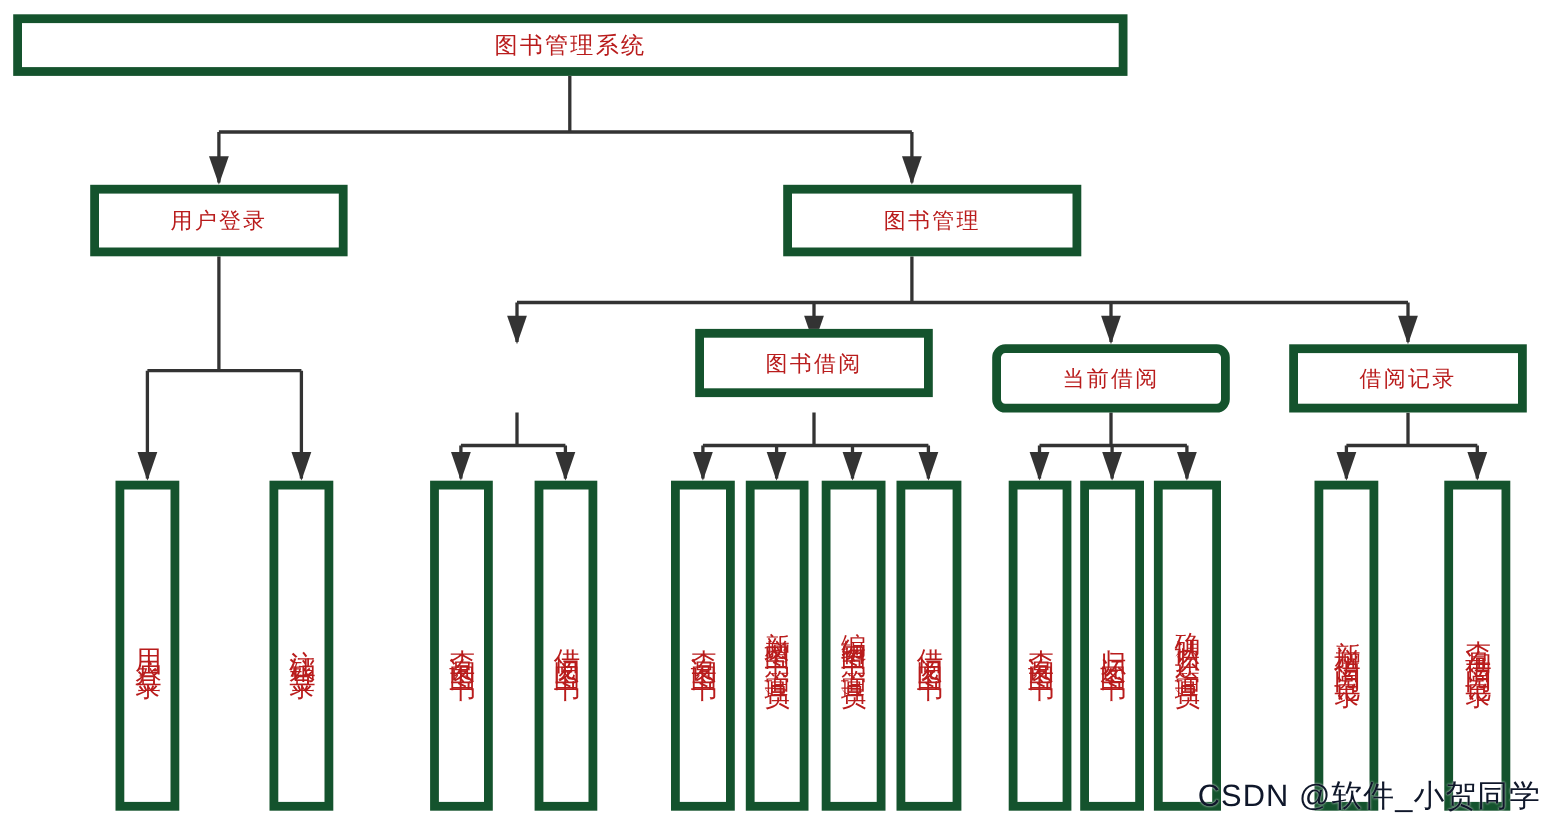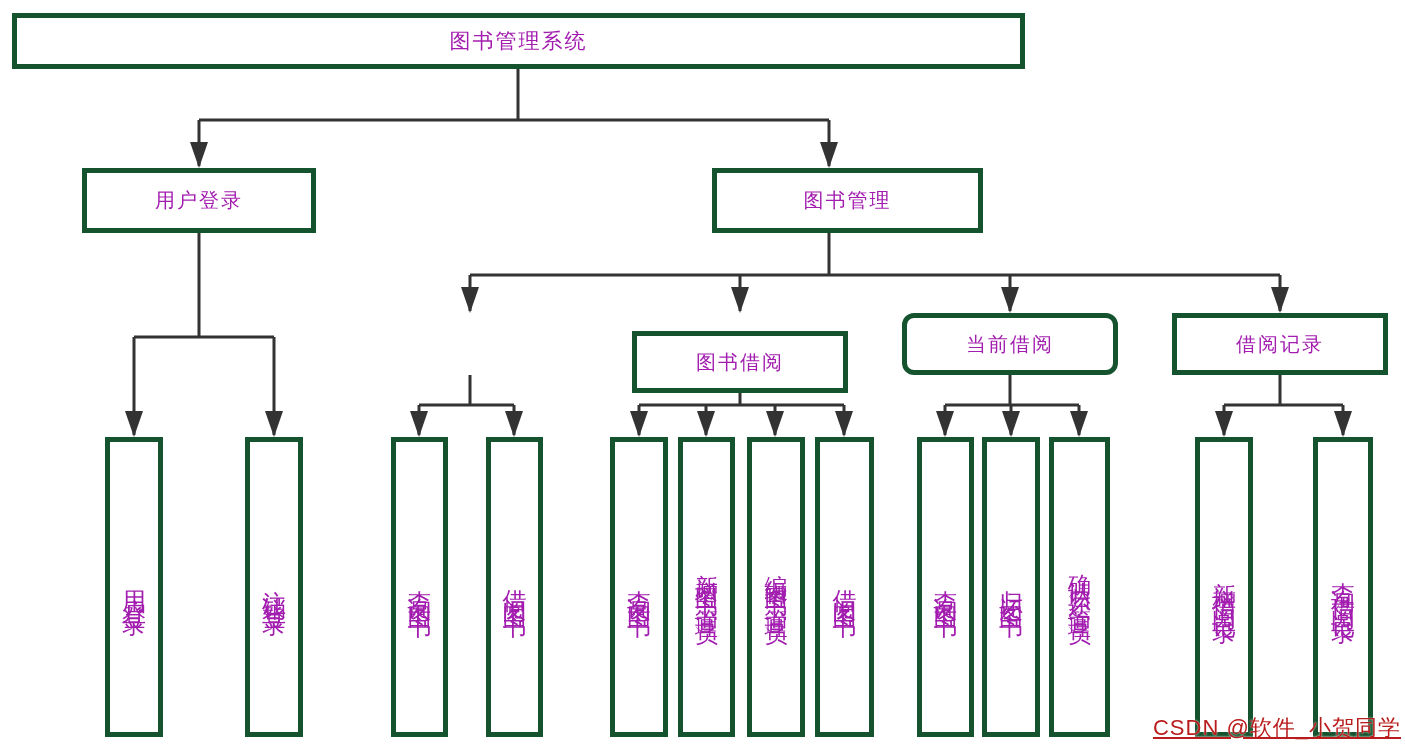--- a/index.html
+++ b/index.html
@@ -3,36 +3,36 @@
 <meta charset="utf-8">
 <style>
   html,body { margin:0; padding:0; background:#ffffff; }
   .canvas {
     position:relative; width:1405px; height:747px; background:#ffffff;
     font-family:"Liberation Sans", sans-serif; overflow:hidden;
   }
   svg.connectors { position:absolute; left:0; top:0; width:1405px; height:747px; }
   .box {
     position:absolute; box-sizing:border-box;
-    border:5px solid #14532d; background:#ffffff;
+    border:8px solid #14532d; background:#ffffff;
     display:flex; align-items:center; justify-content:center;
-    color:#a21caf;
+    color:#b91c1c;
     font-family:Liberation Serif, serif;
   }
   .h-box { font-size:20px; letter-spacing:2px; white-space:nowrap; }
   .root-box { font-size:21px; }
   .v-box span {
     writing-mode:vertical-rl; text-orientation:mixed;
     font-size:24px; letter-spacing:8px; line-height:1;
   }
   .v-box.long span { font-size:23px; letter-spacing:7px; }
   .watermark {
     position:absolute; right:4px; bottom:4px;
-    font-size:22px; color:#b91c1c; letter-spacing:1px;
-    text-shadow:0 0 2px #ffffff; z-index:5; white-space:nowrap;text-decoration:underline;
+    font-size:28px; color:#0f172a; letter-spacing:1px;
+    text-shadow:0 0 2px #ffffff; z-index:5; white-space:nowrap;
   }
 </style>
 </head>
 <body>
 
 <div class="canvas">
 
   <svg class="connectors" viewBox="0 0 1405 747" xmlns="http://www.w3.org/2000/svg">
     <defs>
       <polygon id="arw" points="-9,-26 9,-26 0,0" fill="#333333"></polygon>
@@ -65,21 +65,21 @@
       <use href="#arw" x="1224" y="437"></use>
         <use href="#arw" x="1343" y="437"></use>
     </g>
   </svg>
 
   <div class="box h-box root-box" style="left:12px; top:13px; width:1013px; height:56px;">图书管理系统</div>
 
   <div class="box h-box" style="left:82px; top:168px; width:234px; height:65px;">用户登录</div>
   <div class="box h-box" style="left:712px; top:168px; width:271px; height:65px;">图书管理</div>
 
-  <div class="box h-box" style="left:632px; top:331px; width:216px; height:62px;">图书借阅</div>
+  <div class="box h-box" style="left:632px; top:299px; width:216px; height:62px;">图书借阅</div>
   <div class="box h-box" style="left:902px; top:313px; width:216px; height:62px;border-radius:12px;">当前借阅</div>
   <div class="box h-box" style="left:1172px; top:313px; width:216px; height:62px;">借阅记录</div>
 
   <div class="box v-box" style="left:105px; top:437px; width:58px; height:300px;">
     <span>用户登录</span>
   </div>
   <div class="box v-box" style="left:245px; top:437px; width:58px; height:300px;">
     <span>注销登录</span>
   </div>
 

